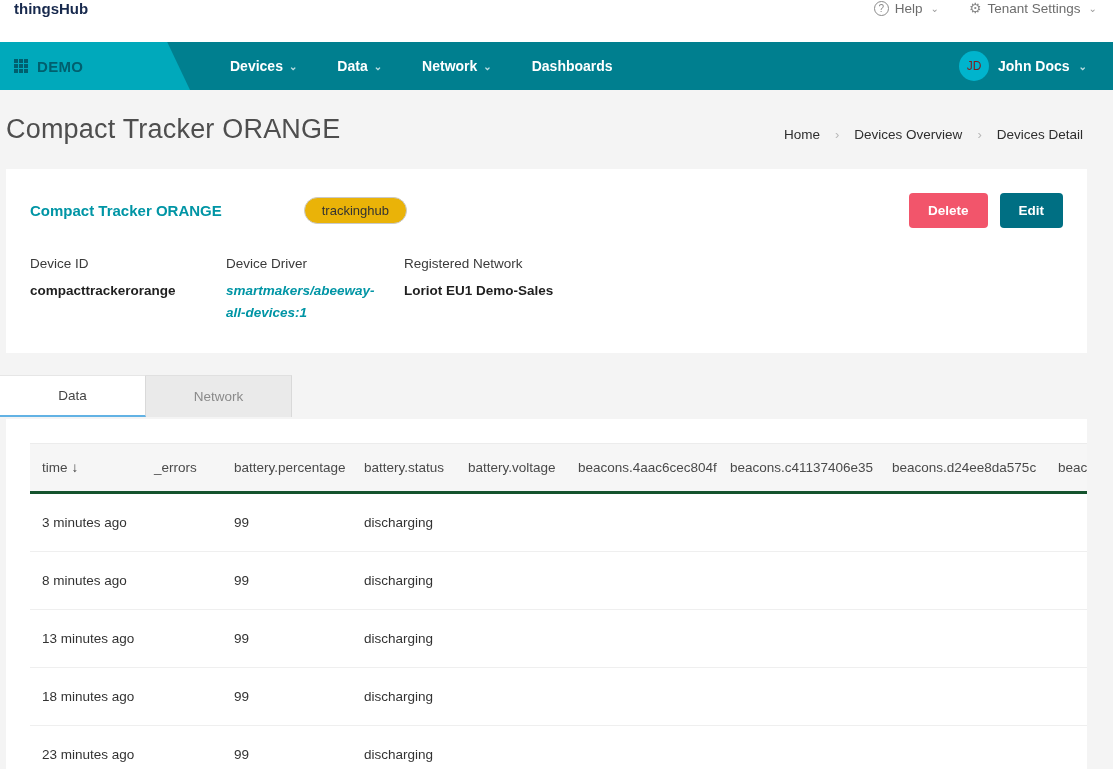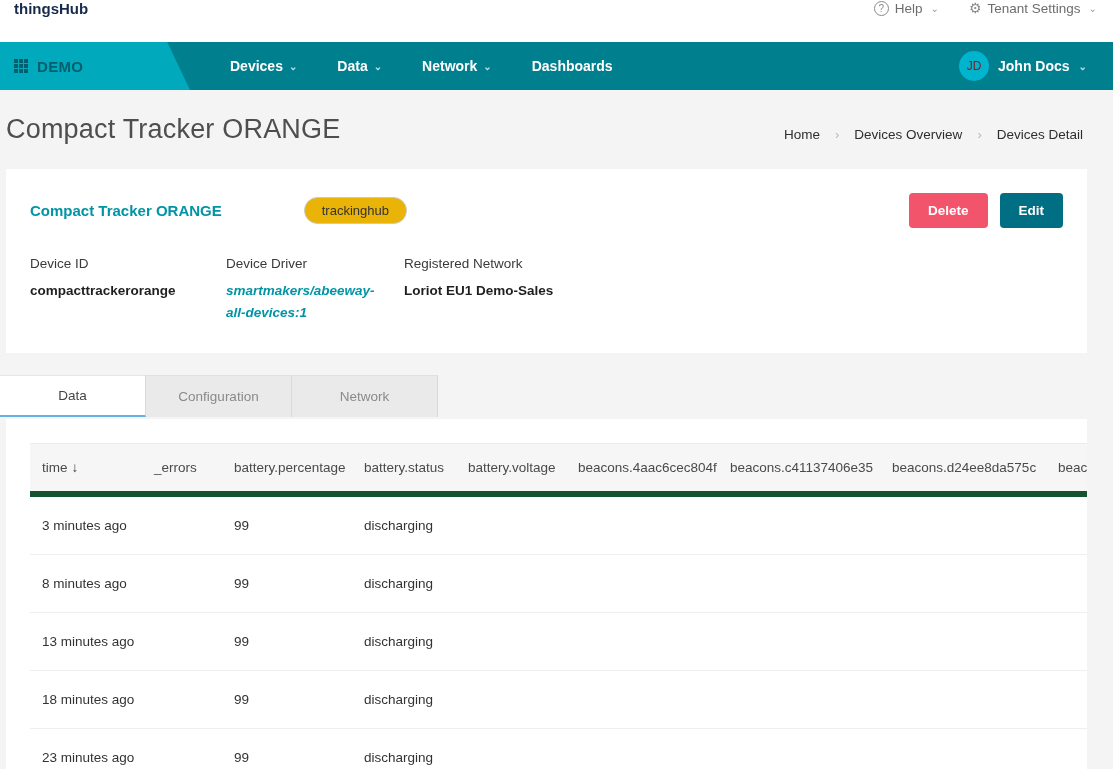--- a/index.html
+++ b/index.html
@@ -83,21 +83,21 @@
   .tab.active {
     background:#ffffff; color:#444; border-top:1px solid #e6e6e6;
     border-bottom:2px solid #62b2e4;
   }
   
   .table-card { background:#fff; margin:2px 26px 0 6px; padding:24px 24px 0; height:420px; overflow:hidden; }
   table { border-collapse:collapse; table-layout:fixed; width:1160px; }
   thead th {
     background:#f6f6f6; text-align:left; font-weight:400; color:#4a4a4a;
     font-size:13.5px; padding:16px 12px; border-top:1px solid #ececec;
-    border-bottom:6px solid #14532d; white-space:nowrap; overflow:hidden; cursor:pointer;
+    border-bottom:3px solid #14532d; white-space:nowrap; overflow:hidden; cursor:pointer;
   }
   .sort-arrow { font-weight:700; color:#333; margin-left:4px; }
   tbody td {
     padding:21px 12px; font-size:13.5px; color:#333;
     border-bottom:1px solid #efefef; white-space:nowrap; overflow:hidden;
   }
 </style>
 </head>
 <body>
 
@@ -189,21 +189,20 @@
     </div>
     <div class="field">
       <div class="field-label">Registered Network</div>
       <div class="field-value">Loriot EU1 Demo-Sales</div>
     </div>
   </div>
 </section>
 
 <div class="tabs">
   <div class="tab active">Data</div>
-  <div class="tab">Configuration</div>
   <div class="tab">Network</div>
 </div>
 
 <section class="table-card">
   <table>
     <colgroup>
       <col style="width:112px">
         <col style="width:80px">
         <col style="width:130px">
       <col style="width:104px">

